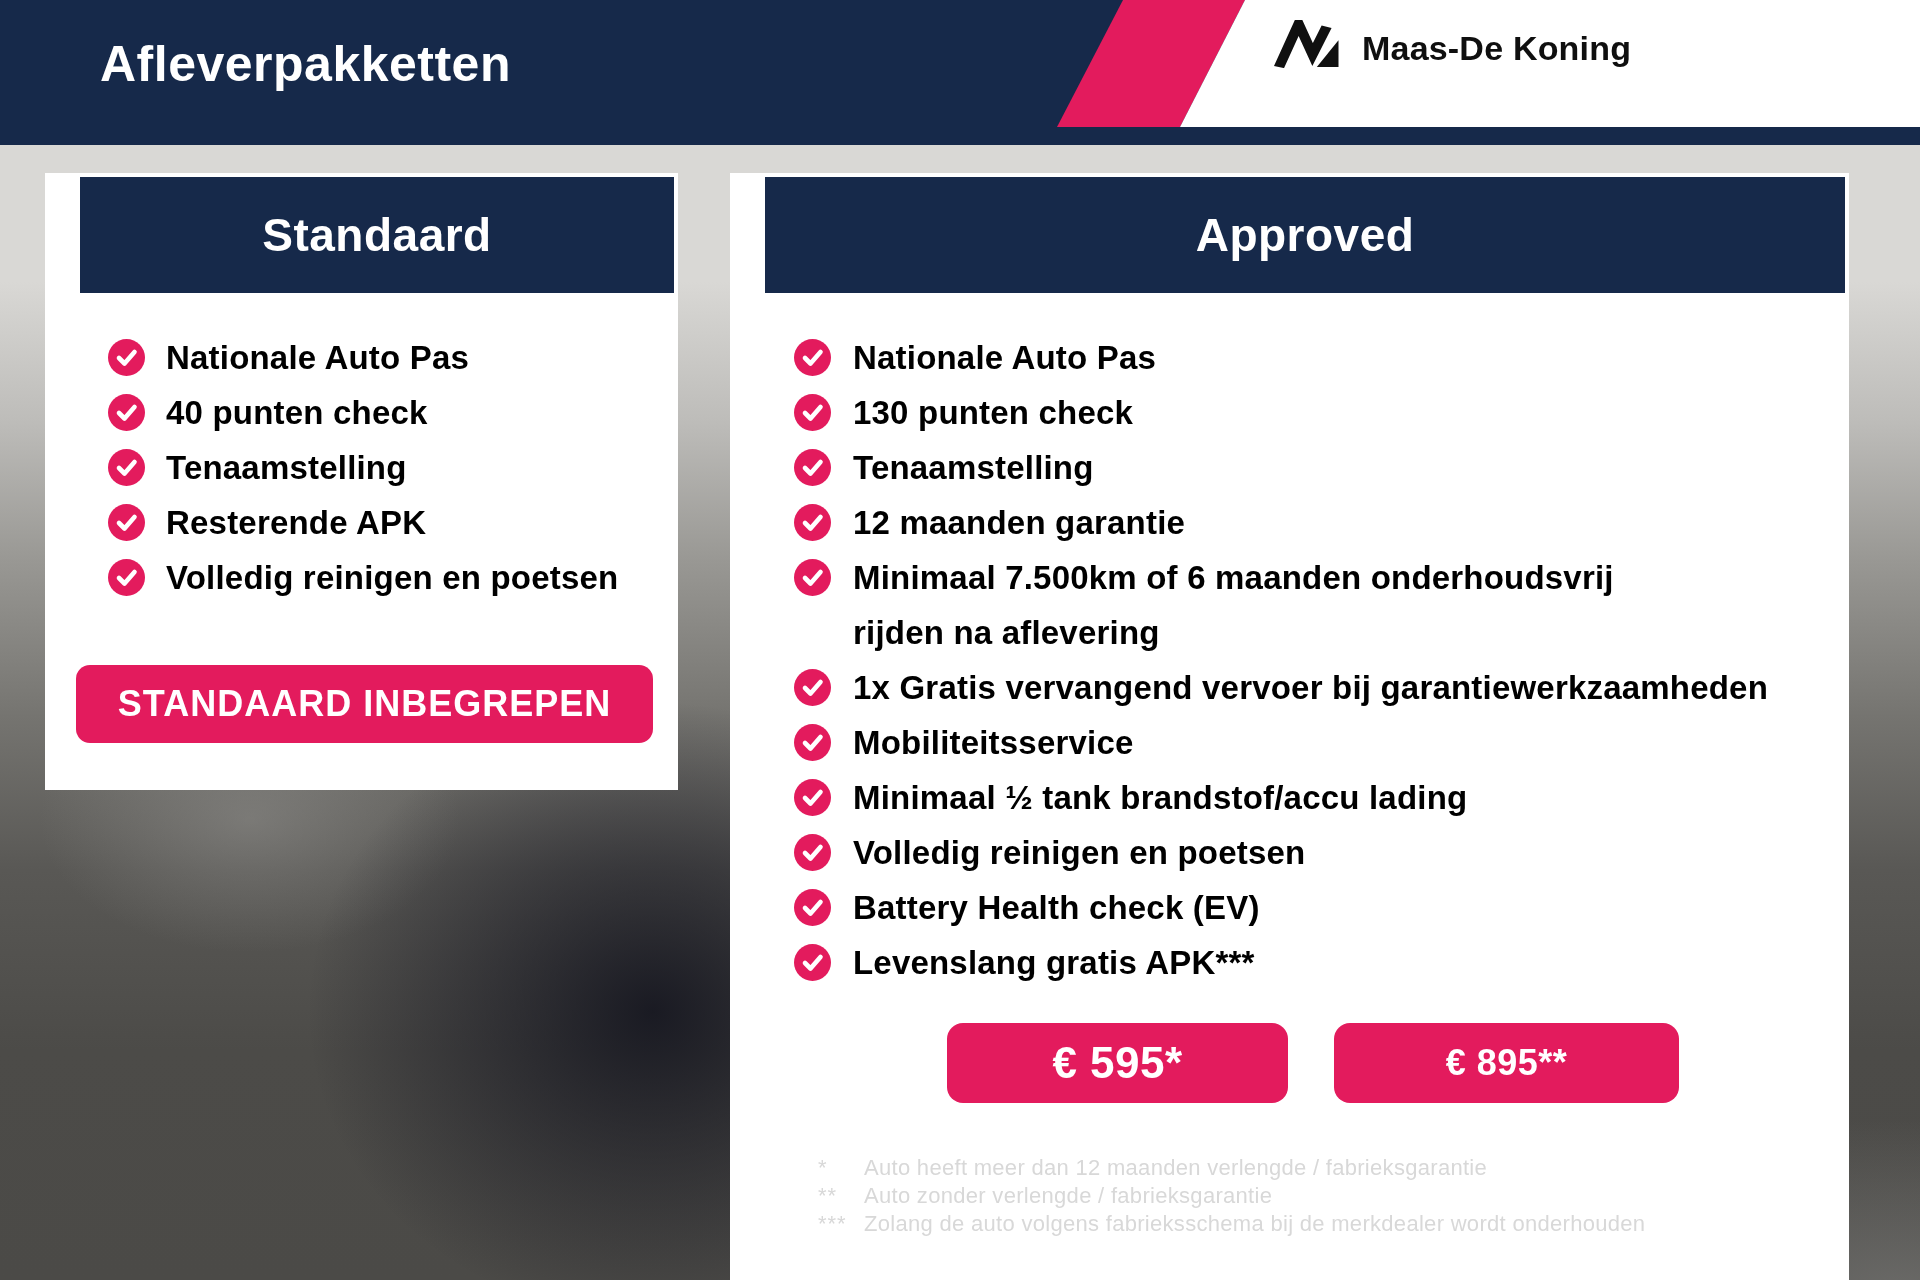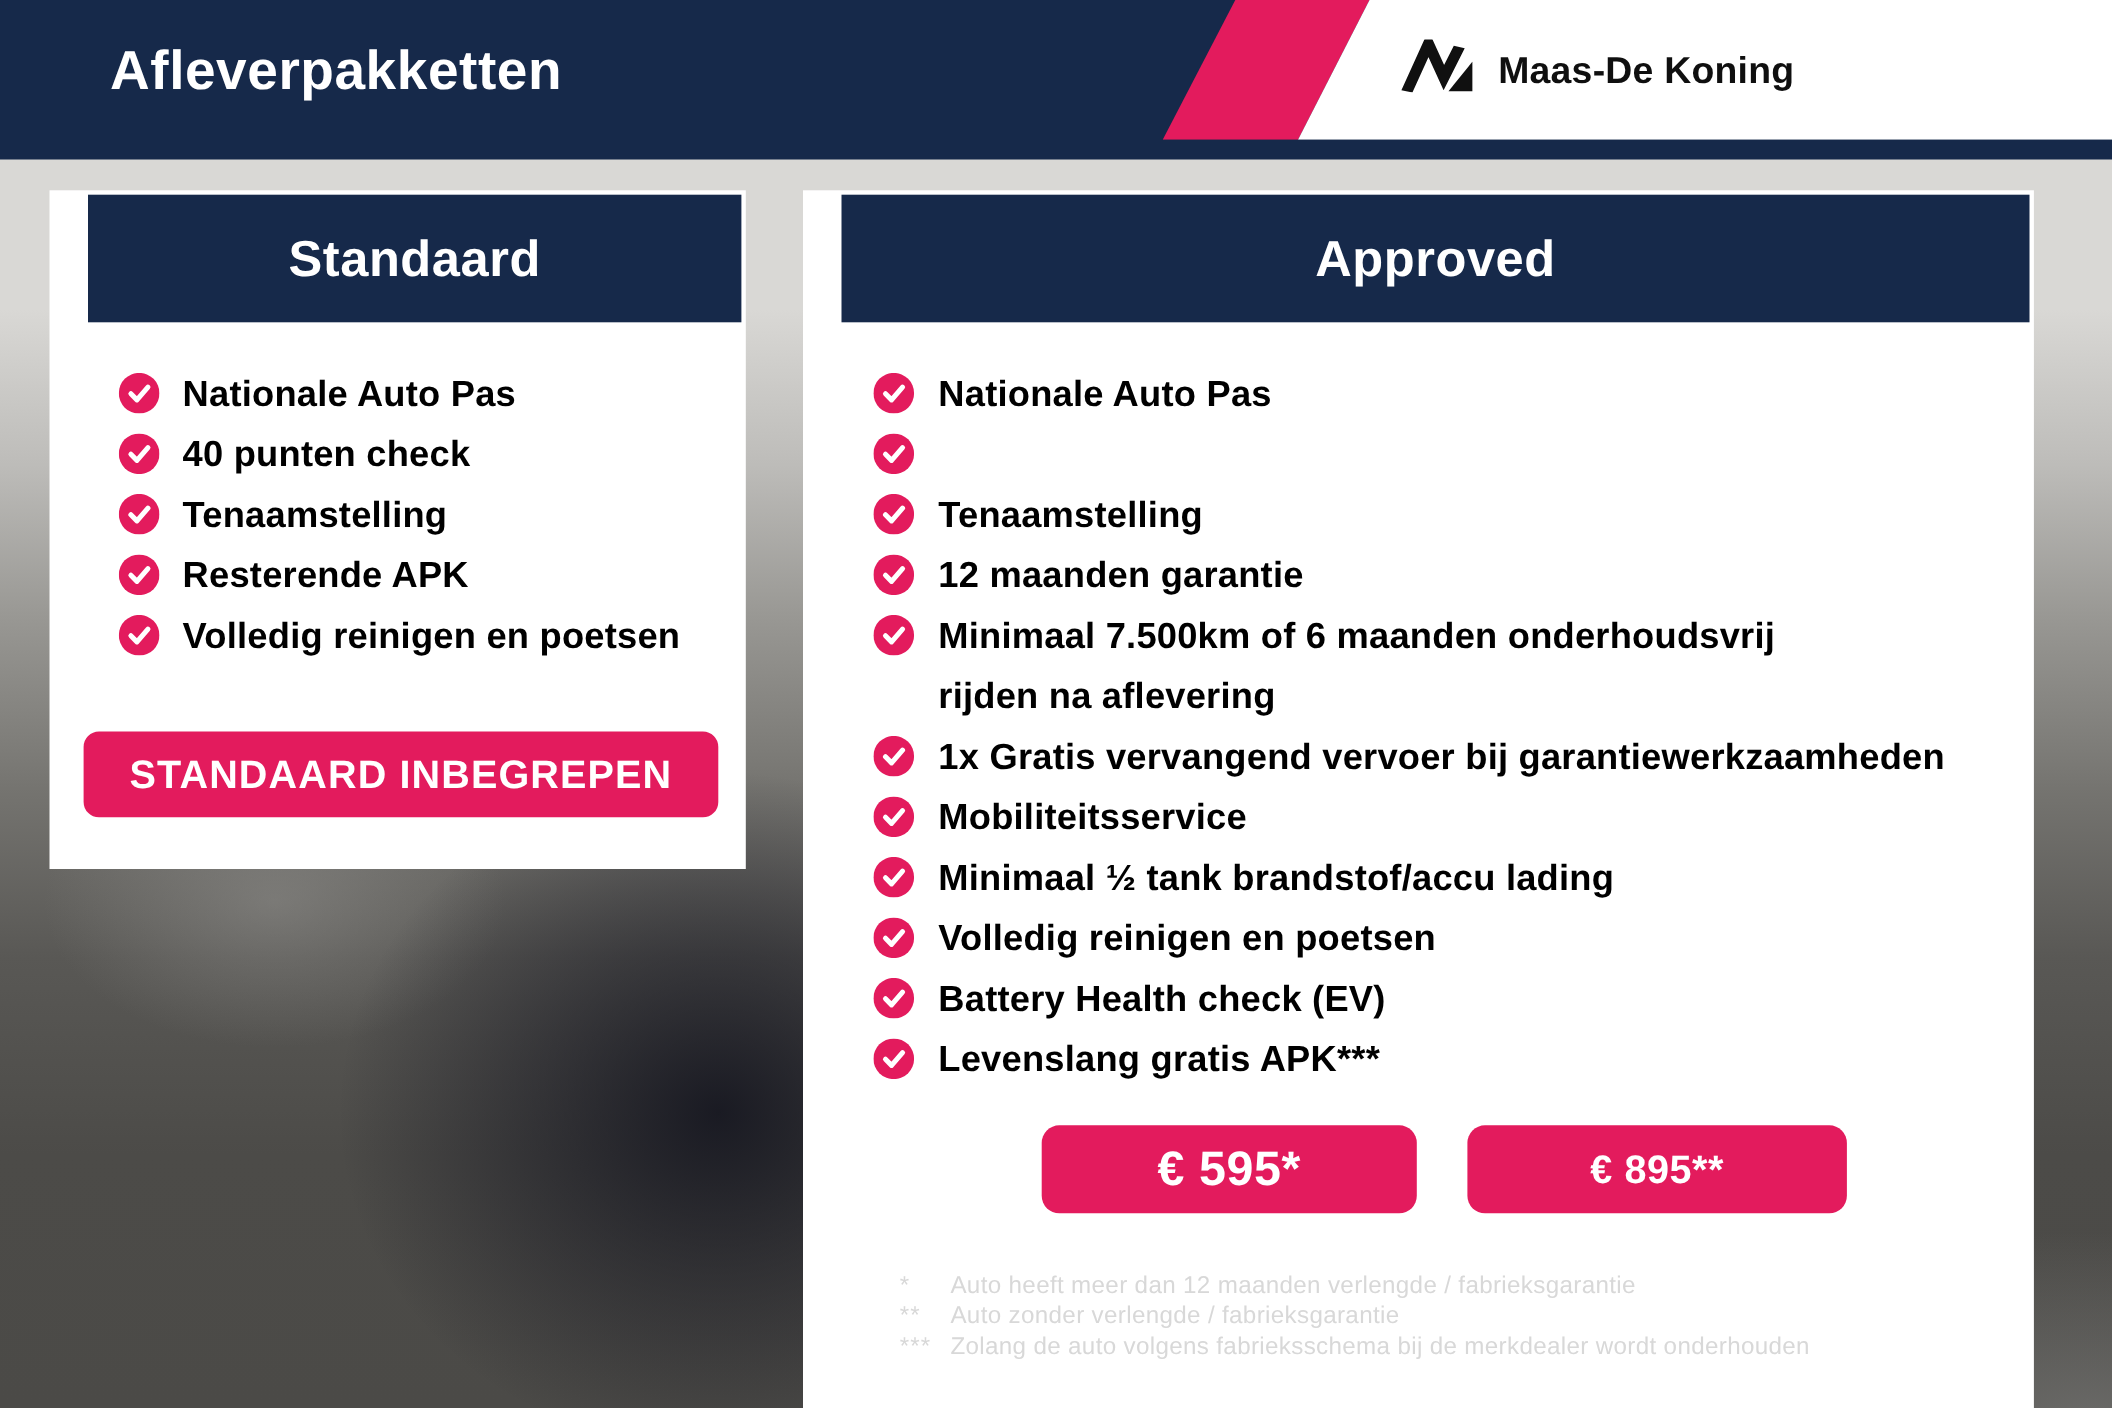--- a/index.html
+++ b/index.html
@@ -14,21 +14,21 @@
   }
   
   .header{position:absolute;left:0;top:0;width:1920px;height:145px;background:#16294a;}
   .band{position:absolute;inset:0;}
   .band.pink{background:#e31b5d;clip-path:polygon(1123px 0px,1245px 0px,1180px 127px,1057px 127px);}
   .band.white{background:#ffffff;clip-path:polygon(1245px 0px,1920px 0px,1920px 127px,1180px 127px);}
   .page-title{
     position:absolute;left:100px;top:0;height:127px;display:flex;align-items:center;
     color:#ffffff;font-size:50px;font-weight:800;letter-spacing:.5px;
   }
-  .brand{position:absolute;left:1272px;top:36px;display:flex;align-items:center;}
+  .brand{position:absolute;left:1272px;top:20px;display:flex;align-items:center;}
   .brand svg{display:block;}
   .brand-name{margin-left:20px;margin-top:8px;font-size:34px;font-weight:800;color:#0f0f0f;letter-spacing:.2px;}
   
   .card{position:absolute;background:#ffffff;box-sizing:border-box;padding-left:31px;}
   .card.standaard{left:45px;top:173px;width:633px;height:617px;}
   .card.approved{left:730px;top:173px;width:1119px;height:1191px;}
   .card-head{
     margin:4px 4px 0 4px;height:116px;background:#16294a;color:#ffffff;
     display:flex;align-items:center;justify-content:center;
     font-size:46px;font-weight:800;letter-spacing:.5px;
@@ -126,20 +126,21 @@
               <circle cx="18.5" cy="18.5" r="18.5" fill="#e31b5d"></circle>
               <path d="M11 19 L16.5 24.5 L26.5 13" stroke="#fff" stroke-width="4.6" fill="none" stroke-linecap="round" stroke-linejoin="round"></path>
             </svg></span>
         <span class="txt">Nationale Auto Pas</span>
       </div>
       <div class="row">
         <span class="check"><svg viewBox="0 0 37 37" width="37" height="37">
               <circle cx="18.5" cy="18.5" r="18.5" fill="#e31b5d"></circle>
               <path d="M11 19 L16.5 24.5 L26.5 13" stroke="#fff" stroke-width="4.6" fill="none" stroke-linecap="round" stroke-linejoin="round"></path>
             </svg></span>
+        <span class="txt">130 punten check</span>
       </div>
       <div class="row">
         <span class="check"><svg viewBox="0 0 37 37" width="37" height="37">
               <circle cx="18.5" cy="18.5" r="18.5" fill="#e31b5d"></circle>
               <path d="M11 19 L16.5 24.5 L26.5 13" stroke="#fff" stroke-width="4.6" fill="none" stroke-linecap="round" stroke-linejoin="round"></path>
             </svg></span>
         <span class="txt">Tenaamstelling</span>
       </div>
       <div class="row">
         <span class="check"><svg viewBox="0 0 37 37" width="37" height="37">

